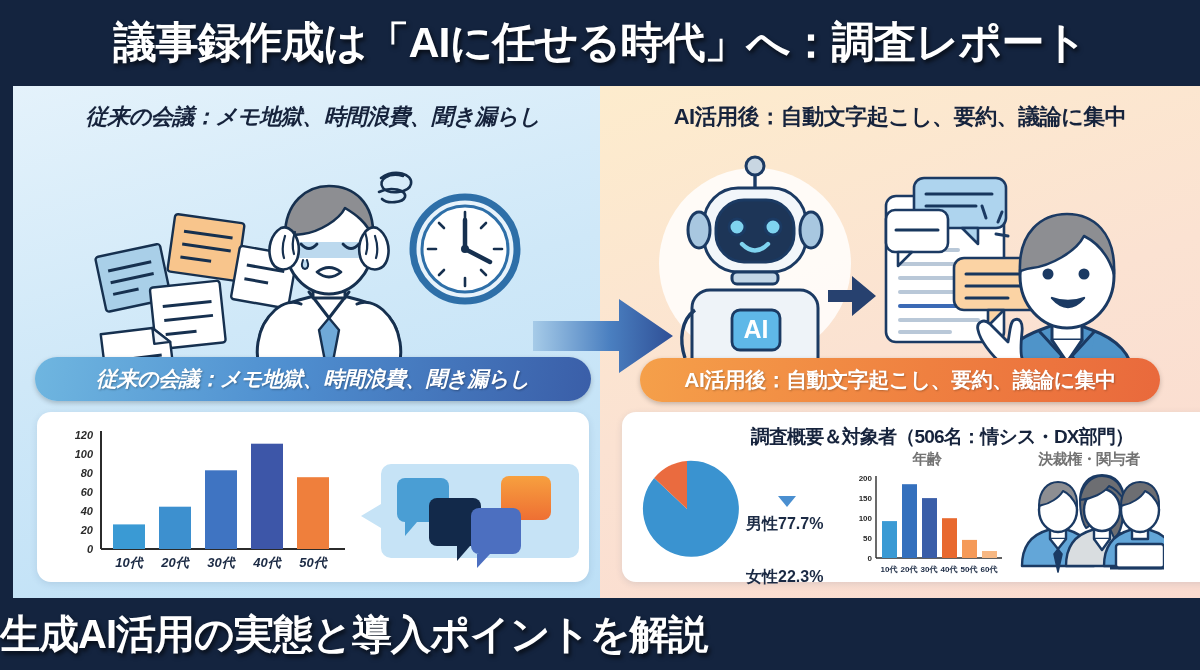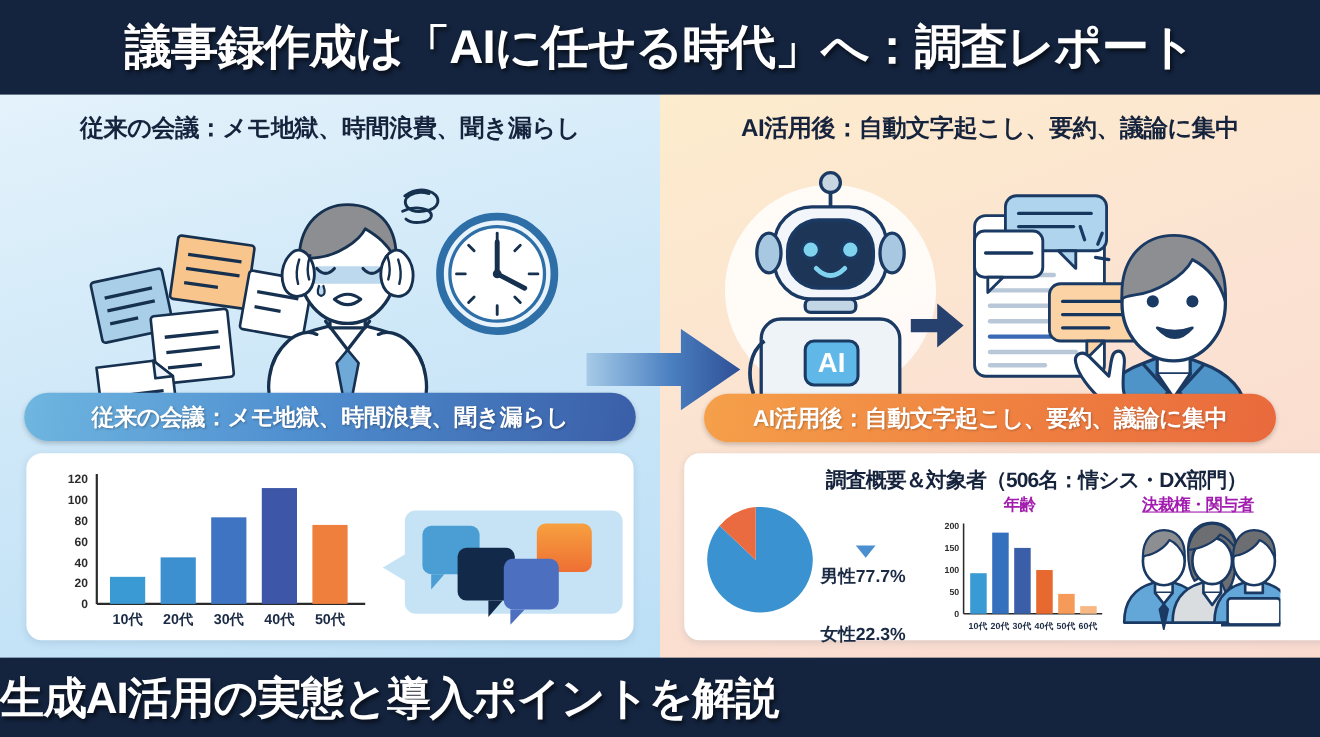--- a/index.html
+++ b/index.html
@@ -26,21 +26,21 @@
     background:#14243f;display:flex;align-items:center;
   }
   .bottom-title{
     font-size:40px;font-weight:bold;color:#ffffff;letter-spacing:-1px;
     text-shadow:2px 3px 4px rgba(0,0,0,.65);white-space:nowrap;
   }
 
   
   .body-area{position:absolute;left:0;top:86px;width:1200px;height:512px;}
   .panel{position:absolute;top:0;height:512px;width:600px;overflow:hidden;}
-  .panel-left{left:0;background:linear-gradient(165deg,#e4f2fb 0%,#cfe8f8 45%,#bcdff6 100%);}
+  .panel-left{left:13px;background:linear-gradient(165deg,#e4f2fb 0%,#cfe8f8 45%,#bcdff6 100%);font-style:italic;}
   .panel-right{left:600px;background:linear-gradient(160deg,#fdeccd 0%,#fbe2d2 50%,#fadbd0 100%);}
 
   .panel-heading{
     position:absolute;top:16px;left:0;width:100%;text-align:center;
     font-size:22px;font-weight:bold;color:#16233c;letter-spacing:-.5px;white-space:nowrap;
   }
 
   
   .center-arrow{position:absolute;left:533px;top:213px;width:140px;height:74px;z-index:6;}
 
@@ -60,21 +60,21 @@
   
   .card{position:absolute;background:#ffffff;border-radius:14px;box-shadow:0 2px 7px rgba(40,70,110,.13);z-index:4;}
   .card-left{left:24px;top:326px;width:552px;height:170px;}
   .card-right{left:22px;top:326px;width:640px;height:170px;}
   .axis-label{font-size:11px;fill:#2b2b2b;font-family:"Liberation Sans",sans-serif;font-weight:bold;}
   .axis-label-sm{font-size:8px;fill:#2b2b2b;font-family:"Liberation Sans",sans-serif;font-weight:bold;}
   .cat-label{font-size:13px;fill:#1b2a44;font-family:"Liberation Sans",sans-serif;font-weight:bold;}
   .cat-label-sm{font-size:8px;fill:#1b2a44;font-family:"Liberation Sans",sans-serif;font-weight:bold;}
 
   .sub-title{
-    position:absolute;font-size:15px;font-weight:bold;color:#a21caf;
+    position:absolute;font-size:15px;font-weight:bold;color:#737373;
     text-align:center;white-space:nowrap;letter-spacing:-.5px;
   }
   .survey-heading{
     position:absolute;left:0;top:12px;width:100%;text-align:center;
     font-size:19px;font-weight:bold;color:#16233c;letter-spacing:-.8px;white-space:nowrap;
   }
   .pie-legend{position:absolute;font-size:16px;font-weight:bold;color:#1b2a44;white-space:nowrap;margin-top:44px;}
   .tri-down{
     position:absolute;width:0;height:0;border-left:9px solid transparent;
     border-right:9px solid transparent;border-top:11px solid #4a8fd0;
@@ -377,21 +377,21 @@
           <g>
             <text class="cat-label-sm" x="43" y="104" text-anchor="middle">10代</text>
             <text class="cat-label-sm" x="63" y="104" text-anchor="middle">20代</text>
             <text class="cat-label-sm" x="83" y="104" text-anchor="middle">30代</text>
             <text class="cat-label-sm" x="103" y="104" text-anchor="middle">40代</text>
             <text class="cat-label-sm" x="123" y="104" text-anchor="middle">50代</text>
             <text class="cat-label-sm" x="143" y="104" text-anchor="middle">60代</text>
           </g>
         </svg>
 
-        <div class="sub-title" style="left:392px;top:38px;width:150px;text-decoration:underline;">決裁権・関与者</div>
+        <div class="sub-title" style="left:392px;top:38px;width:150px;">決裁権・関与者</div>
 
         <svg width="150" height="104" viewBox="0 0 150 104" style="position:absolute;left:392px;top:58px;">
 
           <g stroke="#1b3a63" stroke-width="2.4" stroke-linejoin="round">
             <path d="M8 96 c0-22 12-32 26-36 l10-3 l10 3 c14 4 26 14 26 36 z" fill="#63a6d8"></path>
             <path d="M36 57 h16 v12 h-16z" fill="#ffffff"></path>
             <ellipse cx="44" cy="40" rx="19" ry="22" fill="#ffffff"></ellipse>
             <path d="M25 36 c0-16 9-24 19-24 c11 0 20 8 19 25 c-4-9-9-14-14-16 c-4 7-14 13-21 14z" fill="#8d8e92" stroke-width="2"></path>
             <path d="M36 69 l8 10 l8-10" fill="#ffffff"></path>
             <path d="M44 79 l-4 5 l4 18 l4-18z" fill="#1b3a63" stroke-width="1.6"></path>

